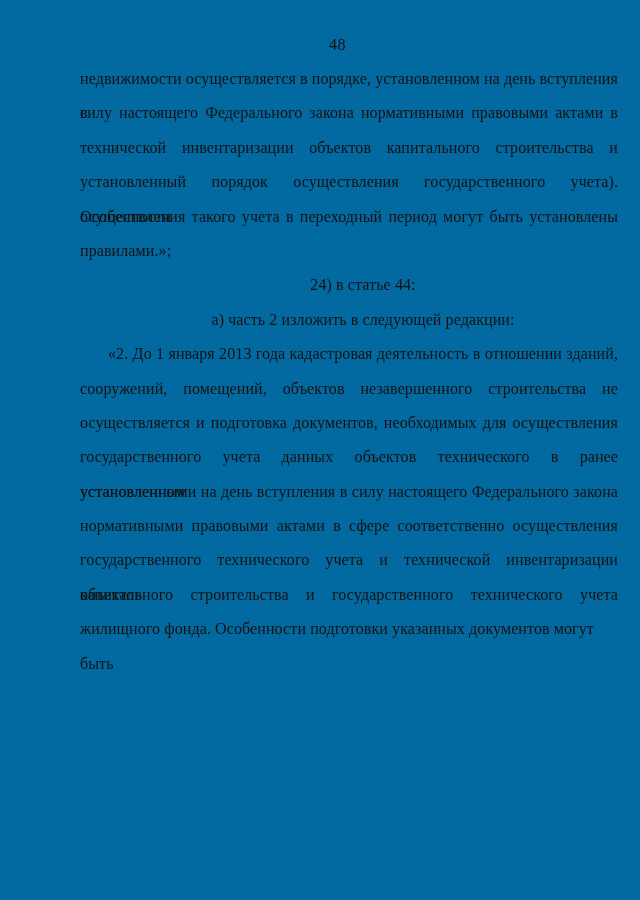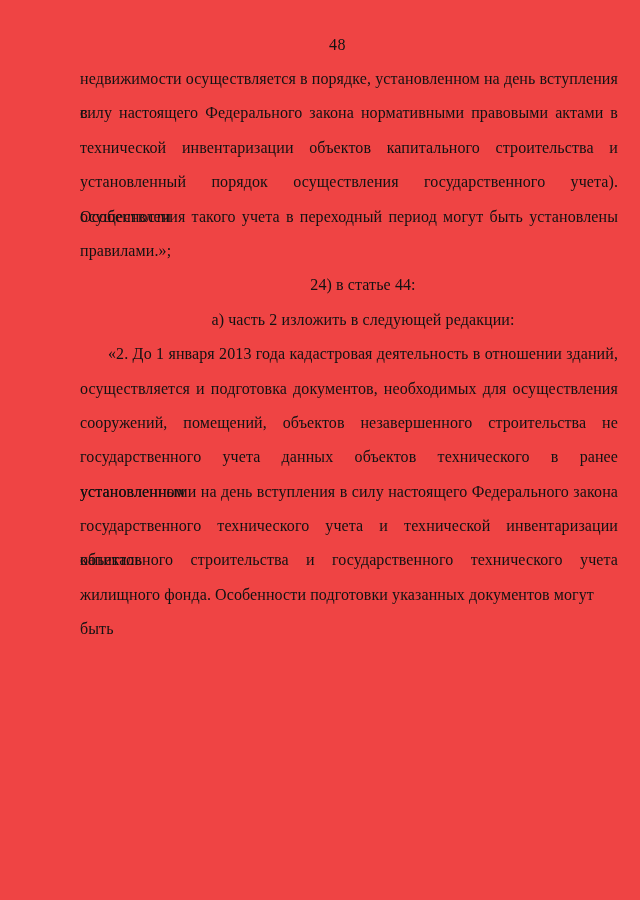--- a/index.html
+++ b/index.html
@@ -4,21 +4,21 @@
 <style>
   html, body {
     margin: 0;
     padding: 0;
     background: #ffffff;
   }
   .page {
     position: relative;
     width: 640px;
     height: 900px;
-    background: #ef4444;
+    background: #0369a1;
     overflow: hidden;
     font-family: "Liberation Serif", "DejaVu Serif", serif;
     color: #121212;
   }
   .page-number {
     position: absolute;
     top: 36px;
     left: 34px;
     width: 607px;
     text-align: center;
@@ -67,22 +67,23 @@
         <div class="line">правилами.»;</div>
       </div>
       <div class="paragraph">
         <div class="line indent">24) в статье 44:</div>
       </div>
       <div class="paragraph">
         <div class="line indent">а) часть 2 изложить в следующей редакции:</div>
       </div>
       <div class="paragraph">
         <div class="line just indent">«2. До 1 января 2013 года кадастровая деятельность в отношении зданий,</div>
+        <div class="line just">сооружений, помещений, объектов незавершенного строительства не</div>
         <div class="line just">осуществляется и подготовка документов, необходимых для осуществления</div>
-        <div class="line just">сооружений, помещений, объектов незавершенного строительства не</div>
         <div class="line just">государственного учета данных объектов технического в ранее установленном</div>
         <div class="line just">установленными на день вступления в силу настоящего Федерального закона</div>
+        <div class="line just">нормативными правовыми актами в сфере соответственно осуществления</div>
         <div class="line just">государственного технического учета и технической инвентаризации объектов</div>
         <div class="line just">капитального строительства и государственного технического учета</div>
         <div class="line">жилищного фонда. Особенности подготовки указанных документов могут быть</div>
       </div>
     </div>
 </div>
 
 </body></html>

